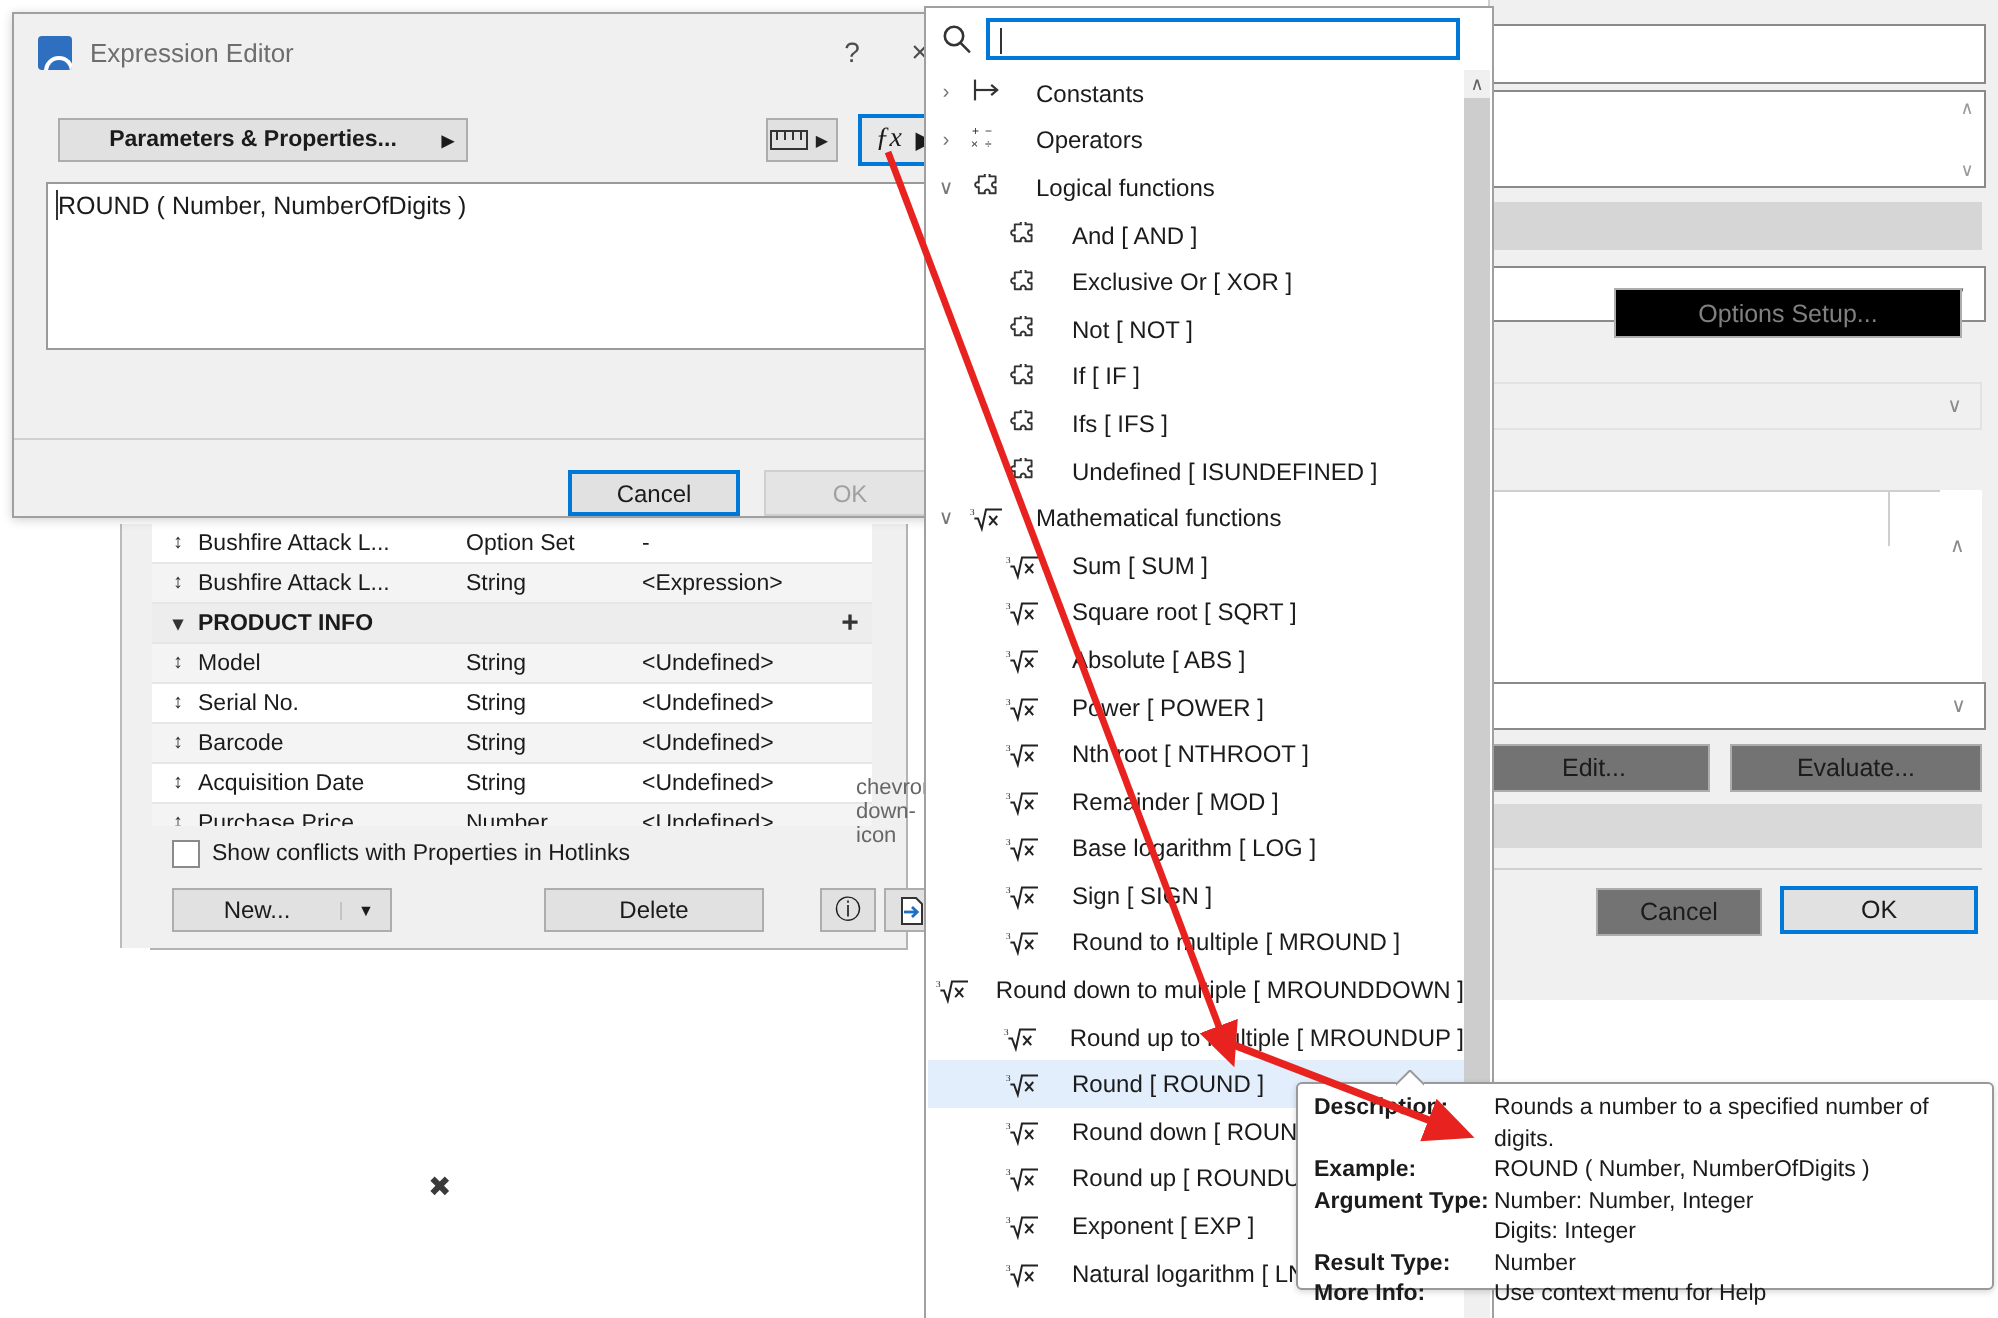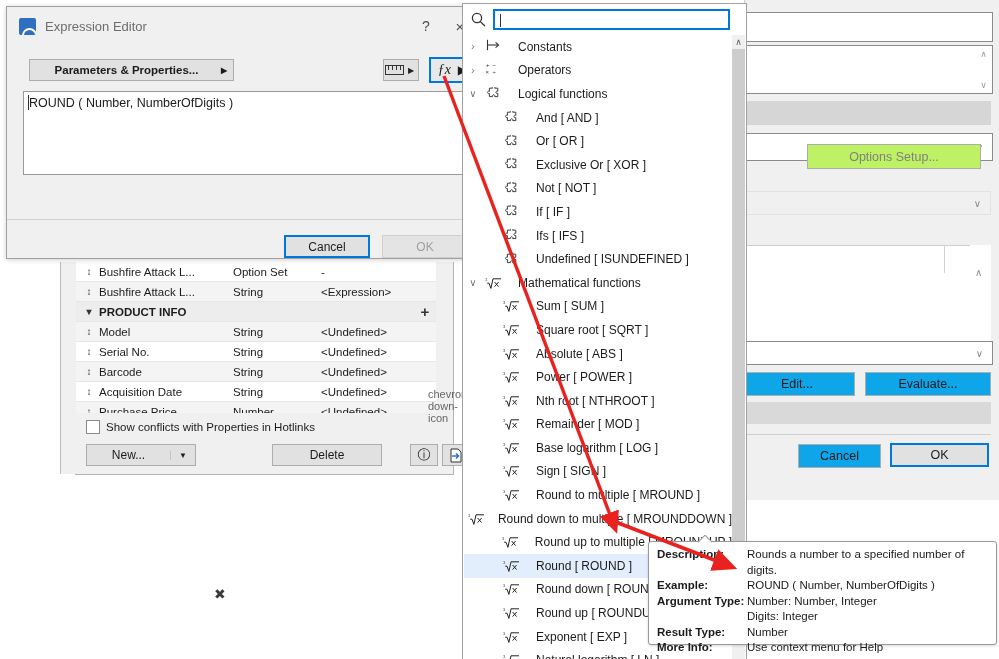--- a/index.html
+++ b/index.html
@@ -18,25 +18,25 @@
   #bg-host{left:0;top:0;width:999px;height:659px;background:#ffffff;}
 
   #bg-right-panel{
     left:744px;top:0;width:255px;height:500px;
     background:#f0f0f0;border-left:1px solid #cfcfcf;
   }
   .bg-field{
     background:#ffffff;border:1px solid #8a8a8a;
   }
   .bg-btn{
-    background:#bef264;border:1px solid #adadad;
+    background:#000000;border:1px solid #adadad;
     display:flex;align-items:center;justify-content:center;
     color:#808080;font-size:12.5px;
   }
-  .bg-btn.enabled{color:#1b1b1b;background:#0ea5e9;}
+  .bg-btn.enabled{color:#1b1b1b;background:#737373;}
   .spin{
     width:17px;display:flex;flex-direction:column;
     align-items:center;justify-content:space-between;
     color:#9a9a9a;font-size:9px;
   }
   .chev{color:#555;font-size:10px;}
 
   
   #prop-window{
     left:75px;top:262px;width:377px;height:212px;
@@ -486,31 +486,20 @@
       </div>
       <div class="fn-item">
         <span class="fn-twisty" style="width: 36px;"></span>
         <span class="fn-icon">
           <span class="puz">
             <svg width="13" height="13" viewBox="0 0 13 13">
               <path d="M2.4 1.2 h3.1 a1.25 1.25 0 1 1 2.2 0 h3.1 v3.1 a1.25 1.25 0 1 0 0 2.2 v3.1 h-3.1 a1.25 1.25 0 1 0 -2.2 0 h-3.1 v-3.1 a1.25 1.25 0 1 1 0 -2.2 z" fill="none" stroke="#333" stroke-width="0.95" stroke-linejoin="round"></path>
             </svg>
           </span>
         </span>
-        <span class="fn-label">Or [ OR ]</span>
-      </div>
-      <div class="fn-item">
-        <span class="fn-twisty" style="width: 36px;"></span>
-        <span class="fn-icon">
-          <span class="puz">
-            <svg width="13" height="13" viewBox="0 0 13 13">
-              <path d="M2.4 1.2 h3.1 a1.25 1.25 0 1 1 2.2 0 h3.1 v3.1 a1.25 1.25 0 1 0 0 2.2 v3.1 h-3.1 a1.25 1.25 0 1 0 -2.2 0 h-3.1 v-3.1 a1.25 1.25 0 1 1 0 -2.2 z" fill="none" stroke="#333" stroke-width="0.95" stroke-linejoin="round"></path>
-            </svg>
-          </span>
-        </span>
         <span class="fn-label">Exclusive Or [ XOR ]</span>
       </div>
       <div class="fn-item">
         <span class="fn-twisty" style="width: 36px;"></span>
         <span class="fn-icon">
           <span class="puz">
             <svg width="13" height="13" viewBox="0 0 13 13">
               <path d="M2.4 1.2 h3.1 a1.25 1.25 0 1 1 2.2 0 h3.1 v3.1 a1.25 1.25 0 1 0 0 2.2 v3.1 h-3.1 a1.25 1.25 0 1 0 -2.2 0 h-3.1 v-3.1 a1.25 1.25 0 1 1 0 -2.2 z" fill="none" stroke="#333" stroke-width="0.95" stroke-linejoin="round"></path>
             </svg>
           </span>

